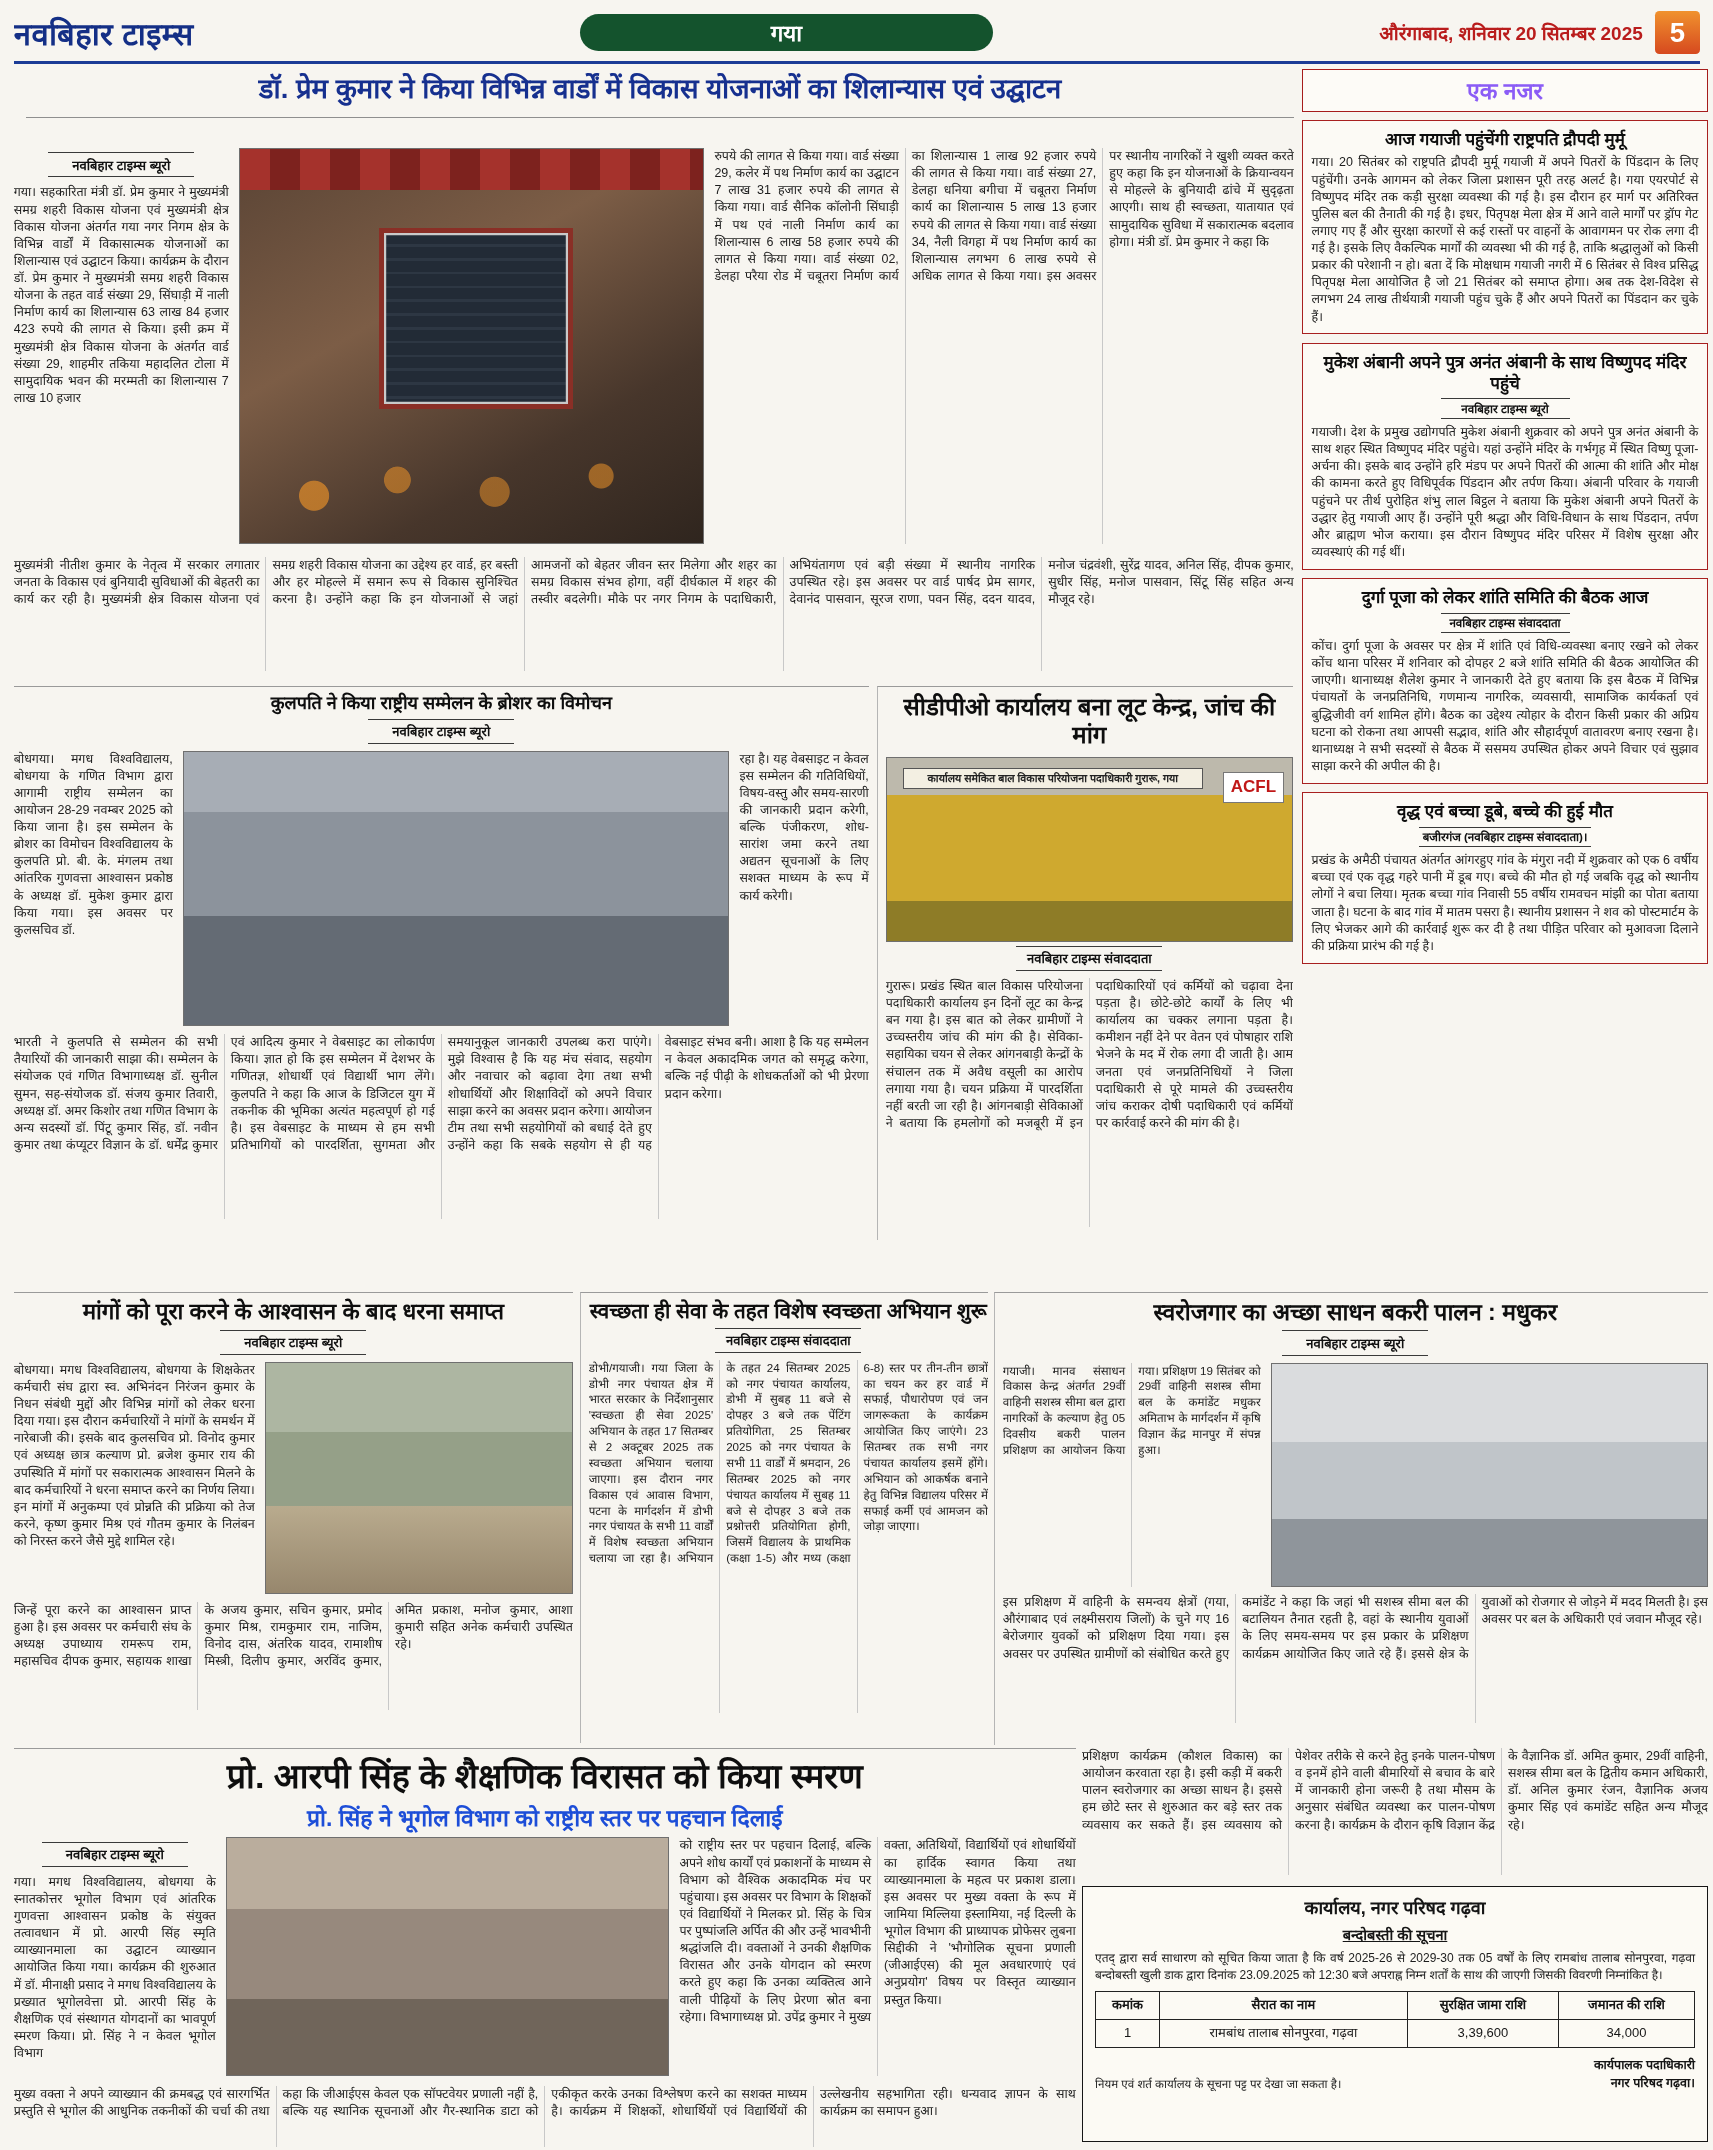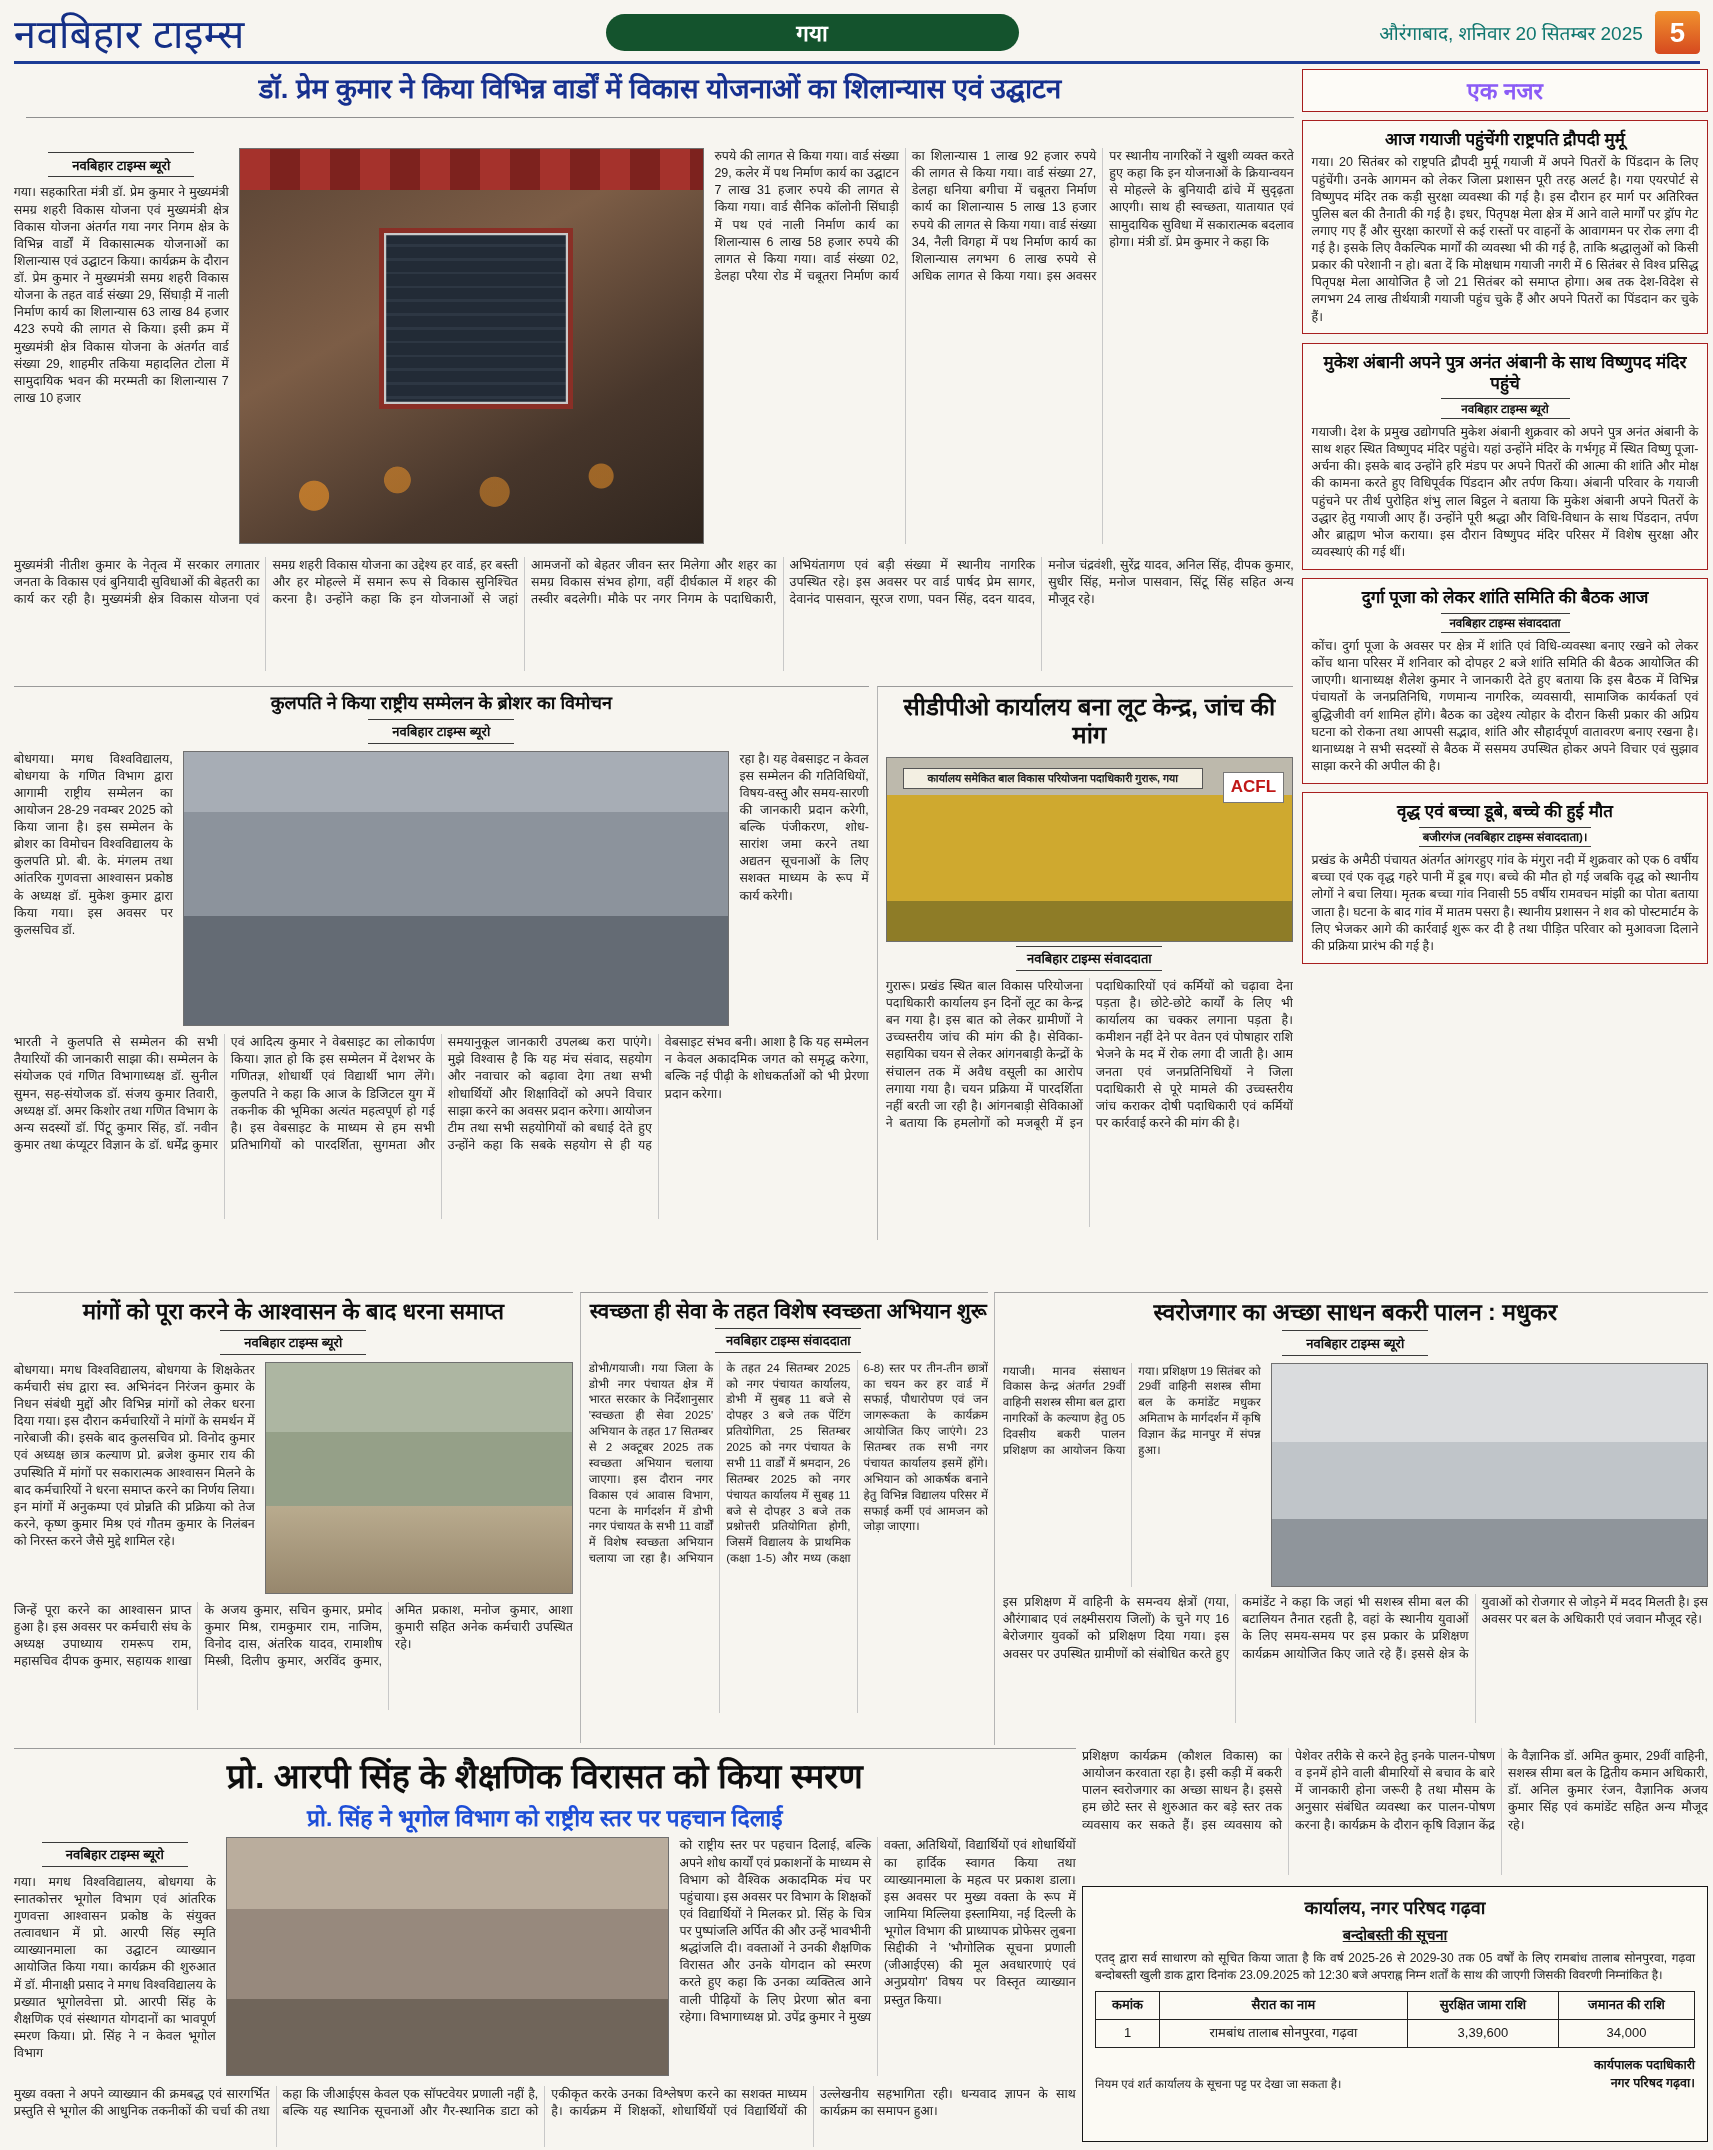--- a/index.html
+++ b/index.html
@@ -12,24 +12,24 @@
           border-top:0.9px solid #3a3a3a;border-bottom:0.9px solid #3a3a3a;
           padding:2.6px 4.3px;margin:4.3px auto 6.9px;width:fit-content;min-width:146px}
   .cols-2{column-count:2;column-gap:13px;column-rule:0.4px solid #c8c8c8}
   .cols-3{column-count:3;column-gap:13px;column-rule:0.4px solid #c8c8c8}
   .cols-4{column-count:4;column-gap:13px;column-rule:0.4px solid #c8c8c8}
   .cols-5{column-count:5;column-gap:13px;column-rule:0.4px solid #c8c8c8}
   .row{display:flex;gap:10.3px}
   .photo{border:0.9px solid #6f6f6f;position:relative;overflow:hidden;flex-shrink:0}
 
   
-  .masthead{font-size:40px;font-weight:normal;color:#142f86;letter-spacing:0.4px}
+  .masthead{font-size:31px;font-weight:bold;color:#142f86;letter-spacing:0.4px}
   .edition-bar{background:#14532d;color:#fff;border-radius:20px;font-size:22.4px;font-weight:bold;
                display:flex;align-items:center;justify-content:center}
-  .dateline{font-size:19px;font-weight:normal;color:#0f766e}
+  .dateline{font-size:19px;font-weight:bold;color:#b91c1c}
   .pagenum{background:linear-gradient(180deg,#f0922e,#d6491f);color:#fff;font-size:27.5px;font-weight:bold;
            width:45px;height:43px;display:flex;align-items:center;justify-content:center;border-radius:4.3px}
   .header-rule{background:#1c3c96}
 
   
   .lead-headline{font-size:27.5px;color:#16308f;border-bottom:1.3px solid #8f8f8f;padding-bottom:11.2px}
 
   
   .sidebar-title{border:1.7px solid #a61c1c;color:#8b5cf6;background:#fdfbf7;font-weight:bold;
                  font-size:23px;text-align:center;padding:4.3px 0}

